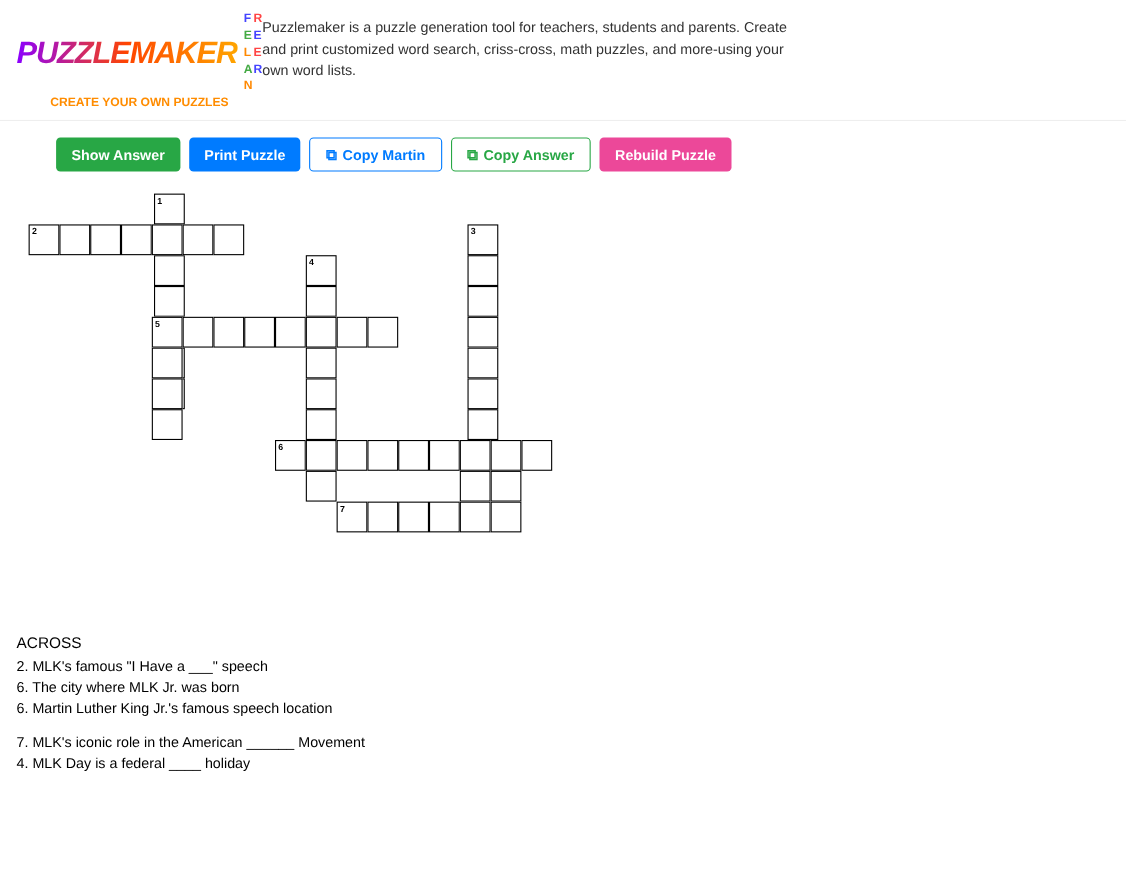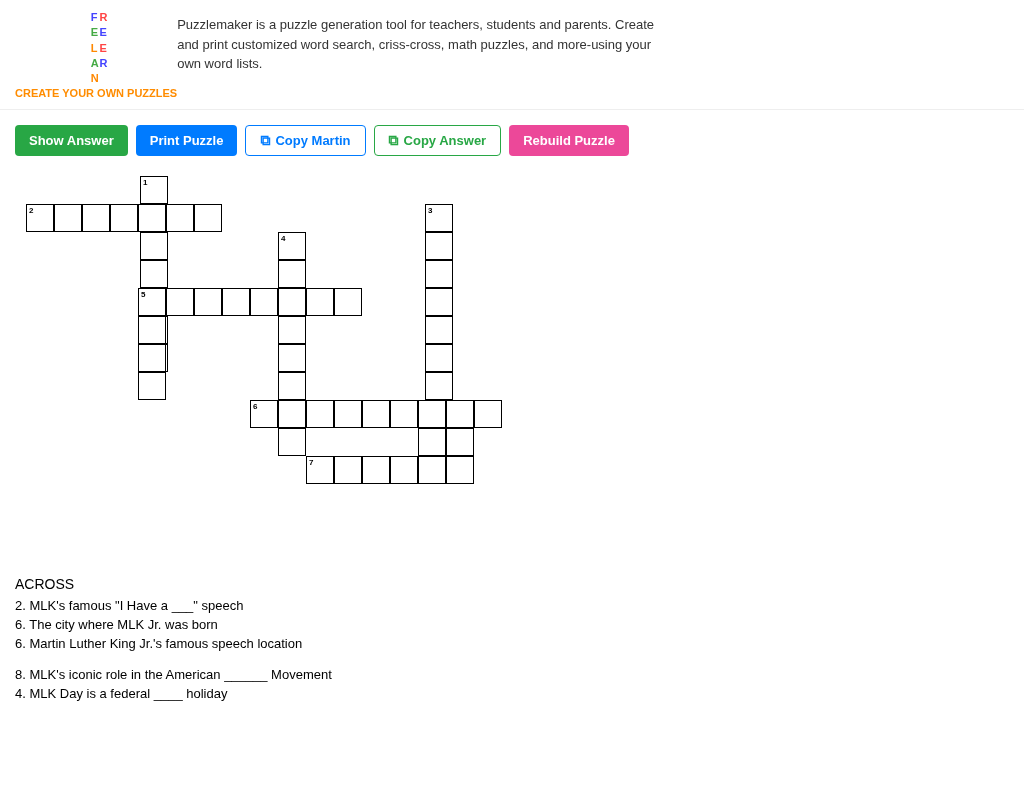--- a/index.html
+++ b/index.html
@@ -7,21 +7,21 @@
     
     .header { display: flex; align-items: flex-start; padding: 10px 15px; border-bottom: 1px solid #eee; }
     .logo-text { font-size: 28px; font-weight: 900; font-style: italic; }
     .logo-sub { font-size: 11px; font-weight: bold; color: #ff8c00; text-align: center; margin-top: 2px; }
     .logo-wrapper { display: flex; flex-direction: column; align-items: center; }
     .header-desc { font-size: 13px; color: #333; max-width: 500px; line-height: 1.5; margin-top: 5px; }
 
     .main-content { padding: 15px 15px; }
     .page-title { font-size: 26px; font-weight: bold; margin-bottom: 12px; }
 
-    .toolbar { display: flex; gap: 8px; margin-bottom: 20px; flex-wrap: wrap; }
+    .toolbar { display: flex; gap: 8px; margin-bottom: 20px; flex-wrap: wrap; margin-left: 36px; }
     .btn { padding: 6px 14px; border: none; border-radius: 4px; cursor: pointer; font-size: 13px; font-weight: bold; display: flex; align-items: center; gap: 5px; }
     .btn-green { background: #28a745; color: #fff; }
     .btn-blue { background: #007bff; color: #fff; }
     .btn-outline-blue { background: #fff; color: #007bff; border: 1px solid #007bff; }
     .btn-outline-green { background: #fff; color: #28a745; border: 1px solid #28a745; }
     .btn-red { background: #ec4899; color: #fff; }
 
     .puzzle-area { position: relative; width: 520px; height: 370px; margin-bottom: 30px; }
 
     
@@ -42,20 +42,21 @@
     .la { color: #ff4444; }
     .lr2 { color: #44aa44; }
     .ln2 { color: #4444ff; }
   </style>
 </head>
 <body>
 
 <div class="header">
   <div class="logo-wrapper">
     <div style="display:flex; align-items:center;">
+      <div class="logo-text" style="background: linear-gradient(to right, #8b00ff, #ff4500, #ffa500); -webkit-background-clip: text; -webkit-text-fill-color: transparent; font-style: italic; letter-spacing:-1px;">PUZZLEMAKER</div>
       <div style="margin-left:6px; display:grid; grid-template-columns:1fr 1fr; gap:1px; font-size:11px; font-weight:bold; line-height:1.3;">
         <span class="lf">F</span>
           <span class="lr">R</span>
         <span class="le">E</span>
           <span class="le2">E</span>
         <span class="ln">L</span>
           <span class="la">E</span>
         <span class="lr2">A</span>
           <span class="ln2">R</span>
         <span style="color:#ff8800;">N</span>
@@ -170,18 +171,18 @@
   </div>
 
   <div class="clues-section">
     <div class="clues-group">
       <div class="clues-heading">ACROSS</div>
       <div class="clue-item">2. MLK's famous "I Have a ___" speech</div>
       <div class="clue-item">6. The city where MLK Jr. was born</div>
       <div class="clue-item">6. Martin Luther King Jr.'s famous speech location</div>
     </div>
     <div class="clues-group">
-      <div class="clue-item">8. MLK's iconic role in the American ______ Movement</div>
+      <div class="clue-item">7. MLK's iconic role in the American ______ Movement</div>
       <div class="clue-item">4. MLK Day is a federal ____ holiday</div>
     </div>
   </div>
 
 </div>
 
 </body></html>

